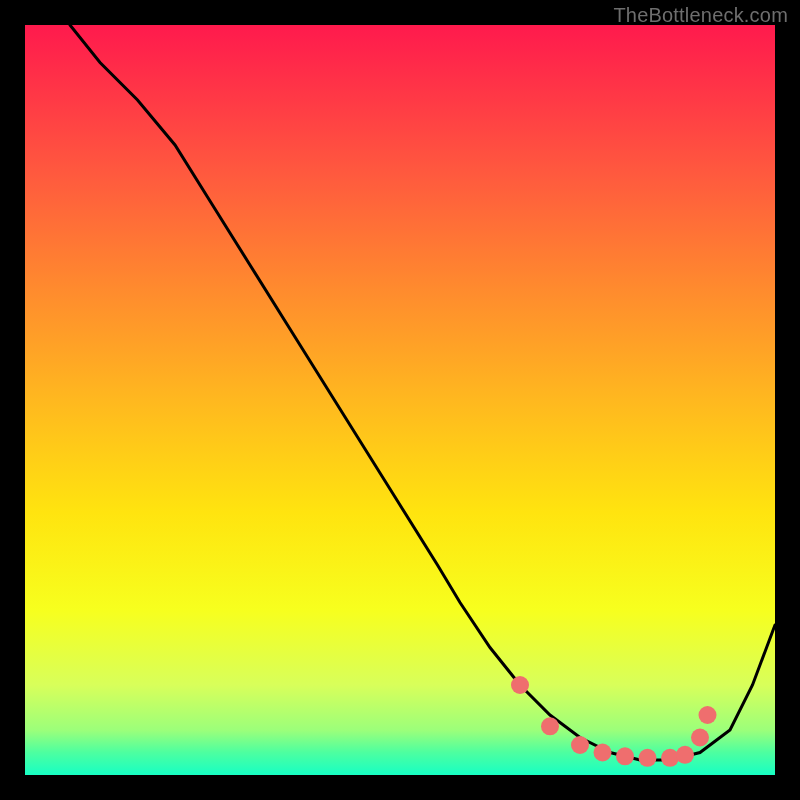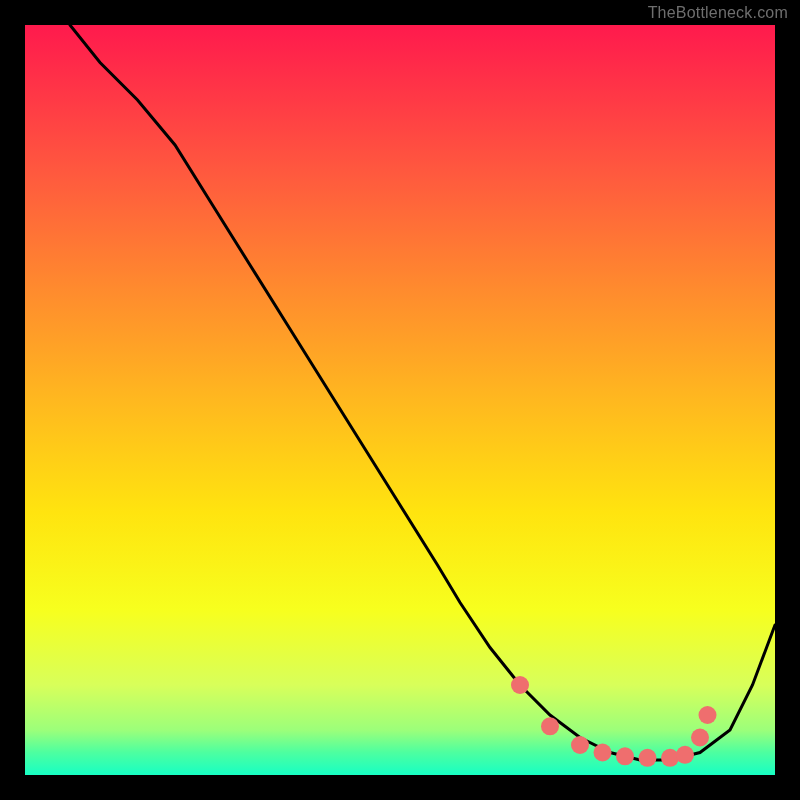--- a/index.html
+++ b/index.html
@@ -42,21 +42,21 @@
       #d8ff5a 88%,
       #9cff7a 94%,
       #4dffa0 97%,
       #17ffc4 100%
     );
   }
   .watermark {
     position: absolute;
     top: 4px;
     right: 12px;
-    font-size: 16px;
+    font-size: 20px;
     color: #6e6e6e;
     font-weight: 500;
     letter-spacing: 0.2px;
     user-select: none;
   }
   svg.curve {
     position: absolute;
     inset: 0;
   }
 </style>

